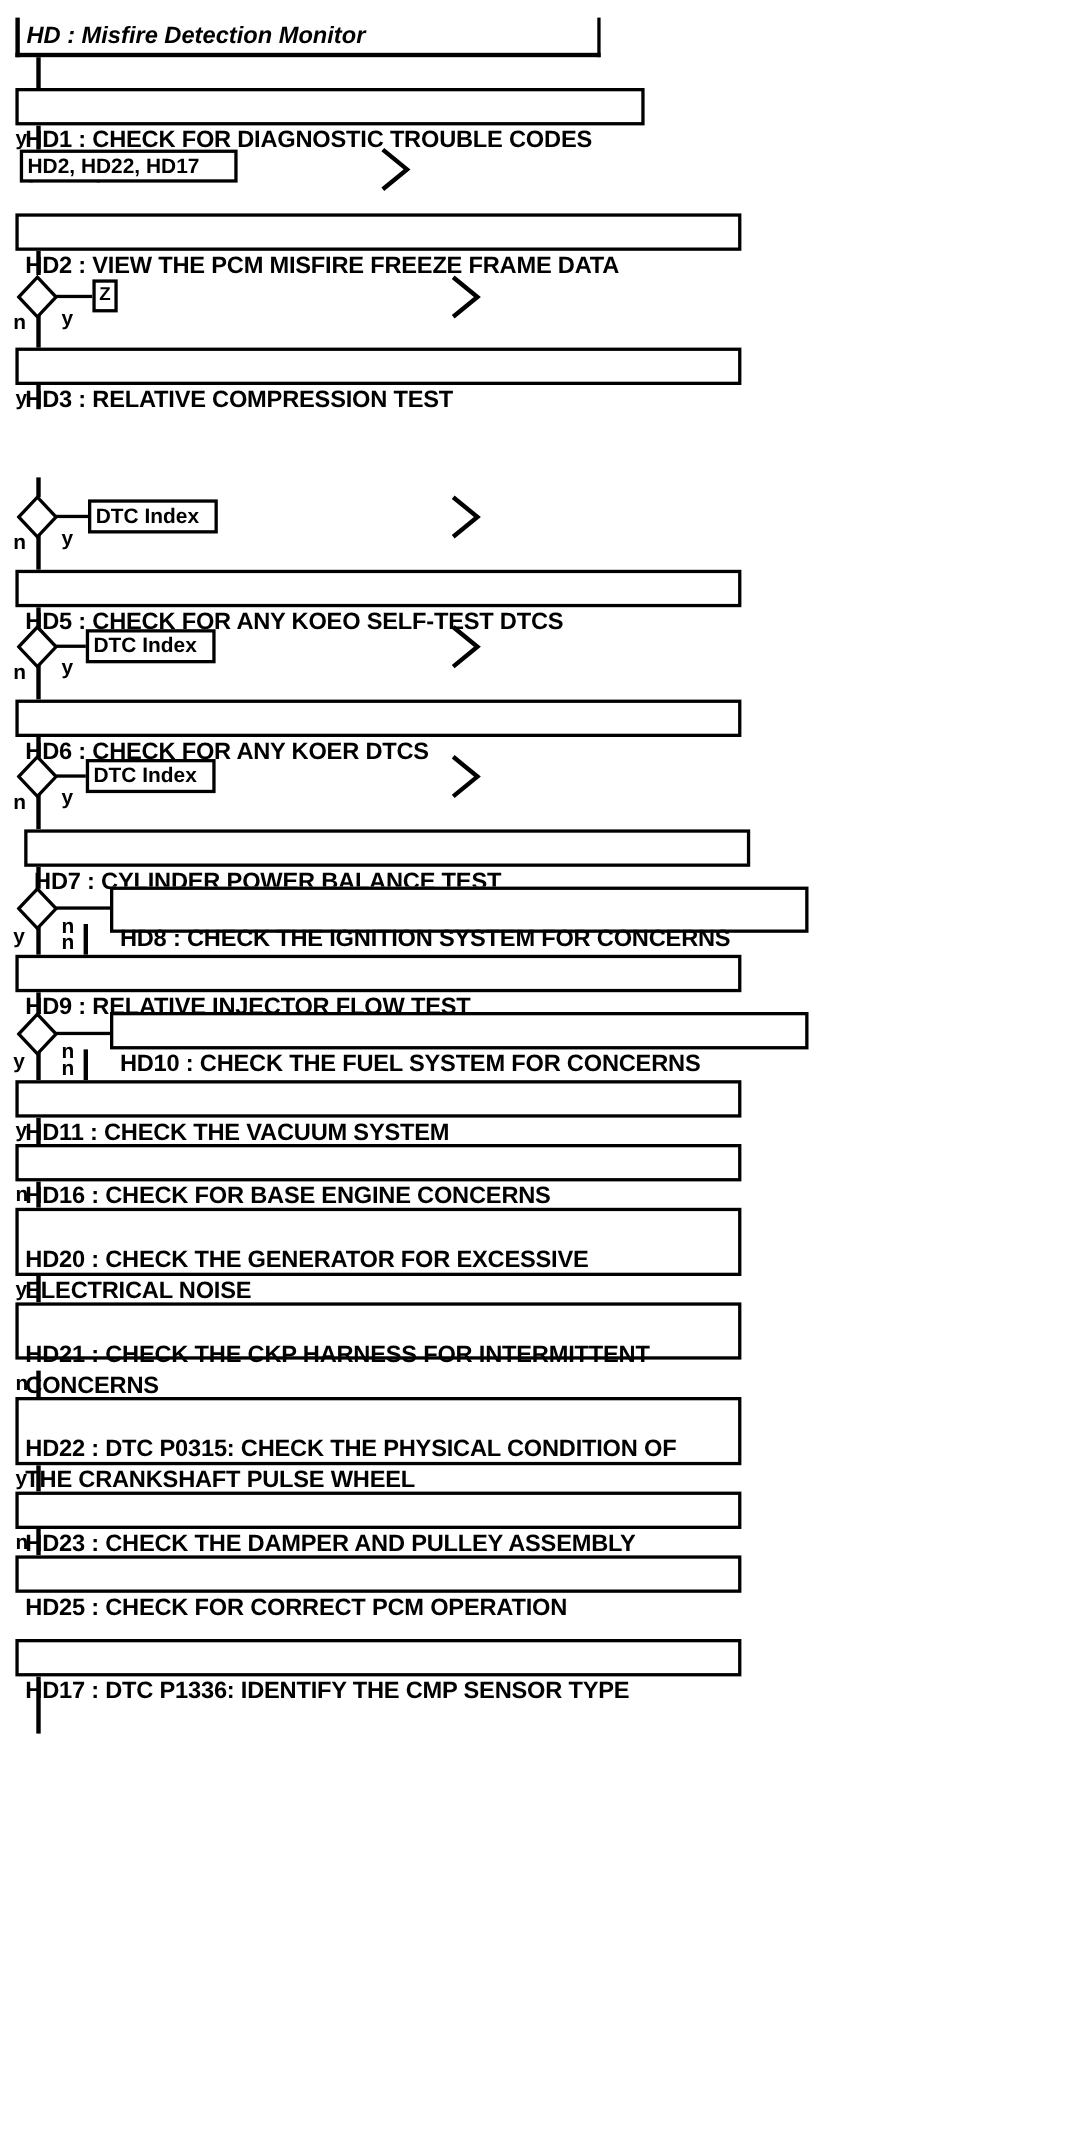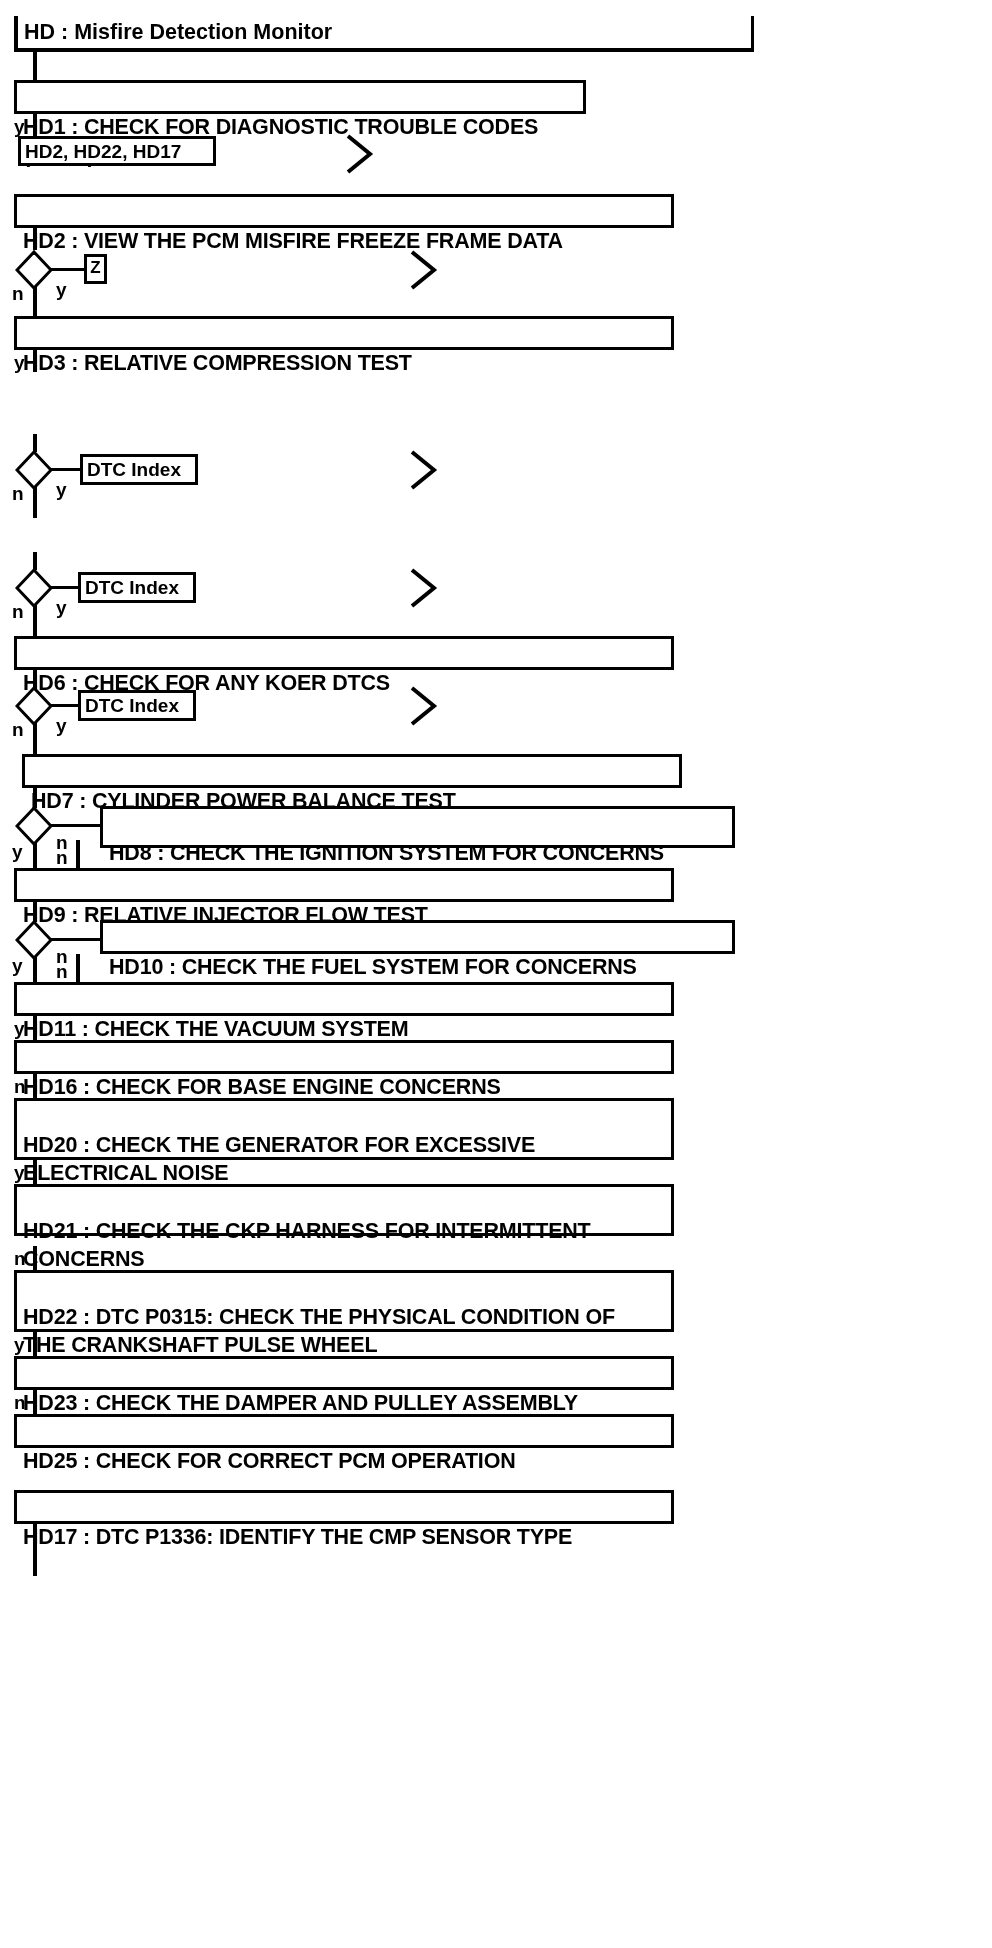--- a/index.html
+++ b/index.html
@@ -97,21 +97,21 @@
     position: absolute;
     z-index: 3;
   }
   .chevron svg { display: block; }
 </style>
 </head>
 <body>
 
 <div id="chart">
 
-  <div class="bracket" style="left:14px; top:16px; width:740px; height:36px;">
+  <div class="bracket" style="left:14px; top:16px; width:532px; height:36px;font-style:italic;">
     <span>HD : Misfire Detection Monitor</span>
   </div>
 
   <div class="vline" style="left:33px; top:52px; height:28px;"></div>
 
   <div class="node" style="left:14px; top:80px; width:572px; height:34px;">
     <span>HD1 : CHECK FOR DIAGNOSTIC TROUBLE CODES (DTCS)</span>
   </div>
   <div class="vline" style="left:33px; top:114px; height:24px;"></div>
   <div class="blabel" style="left:14px; top:117px;">y</div>
@@ -168,20 +168,23 @@
   <div class="hline" style="left:51px; top:468px; width:31px;"></div>
   <div class="refbox" style="left:80px; top:454px; width:118px; height:31px;">
     <span>DTC Index</span>
   </div>
   <div class="chevron" style="left:404px; top:446px;">
     <svg width="40" height="48" viewBox="0 0 40 48">
       <polyline points="8,6 30,24 8,42" fill="none" stroke="#000" stroke-width="4"></polyline>
     </svg>
   </div>
 
+  <div class="node" style="left:14px; top:518px; width:660px; height:34px;">
+    <span>HD5 : CHECK FOR ANY KOEO SELF-TEST DTCS</span>
+  </div>
   <div class="vline" style="left:33px; top:552px; height:18px;"></div>
   <div class="diamond" style="left:15px; top:568px;">
     <svg width="38" height="40" viewBox="0 0 38 40">
       <polygon points="19,2 36,20 19,38 2,20" fill="#fff" stroke="#000" stroke-width="3"></polygon>
     </svg>
   </div>
   <div class="blabel" style="left:12px; top:602px;">n</div>
   <div class="blabel" style="left:56px; top:598px;">y</div>
   <div class="vline" style="left:33px; top:604px; height:32px;"></div>
   <div class="hline" style="left:51px; top:586px; width:29px;"></div>

